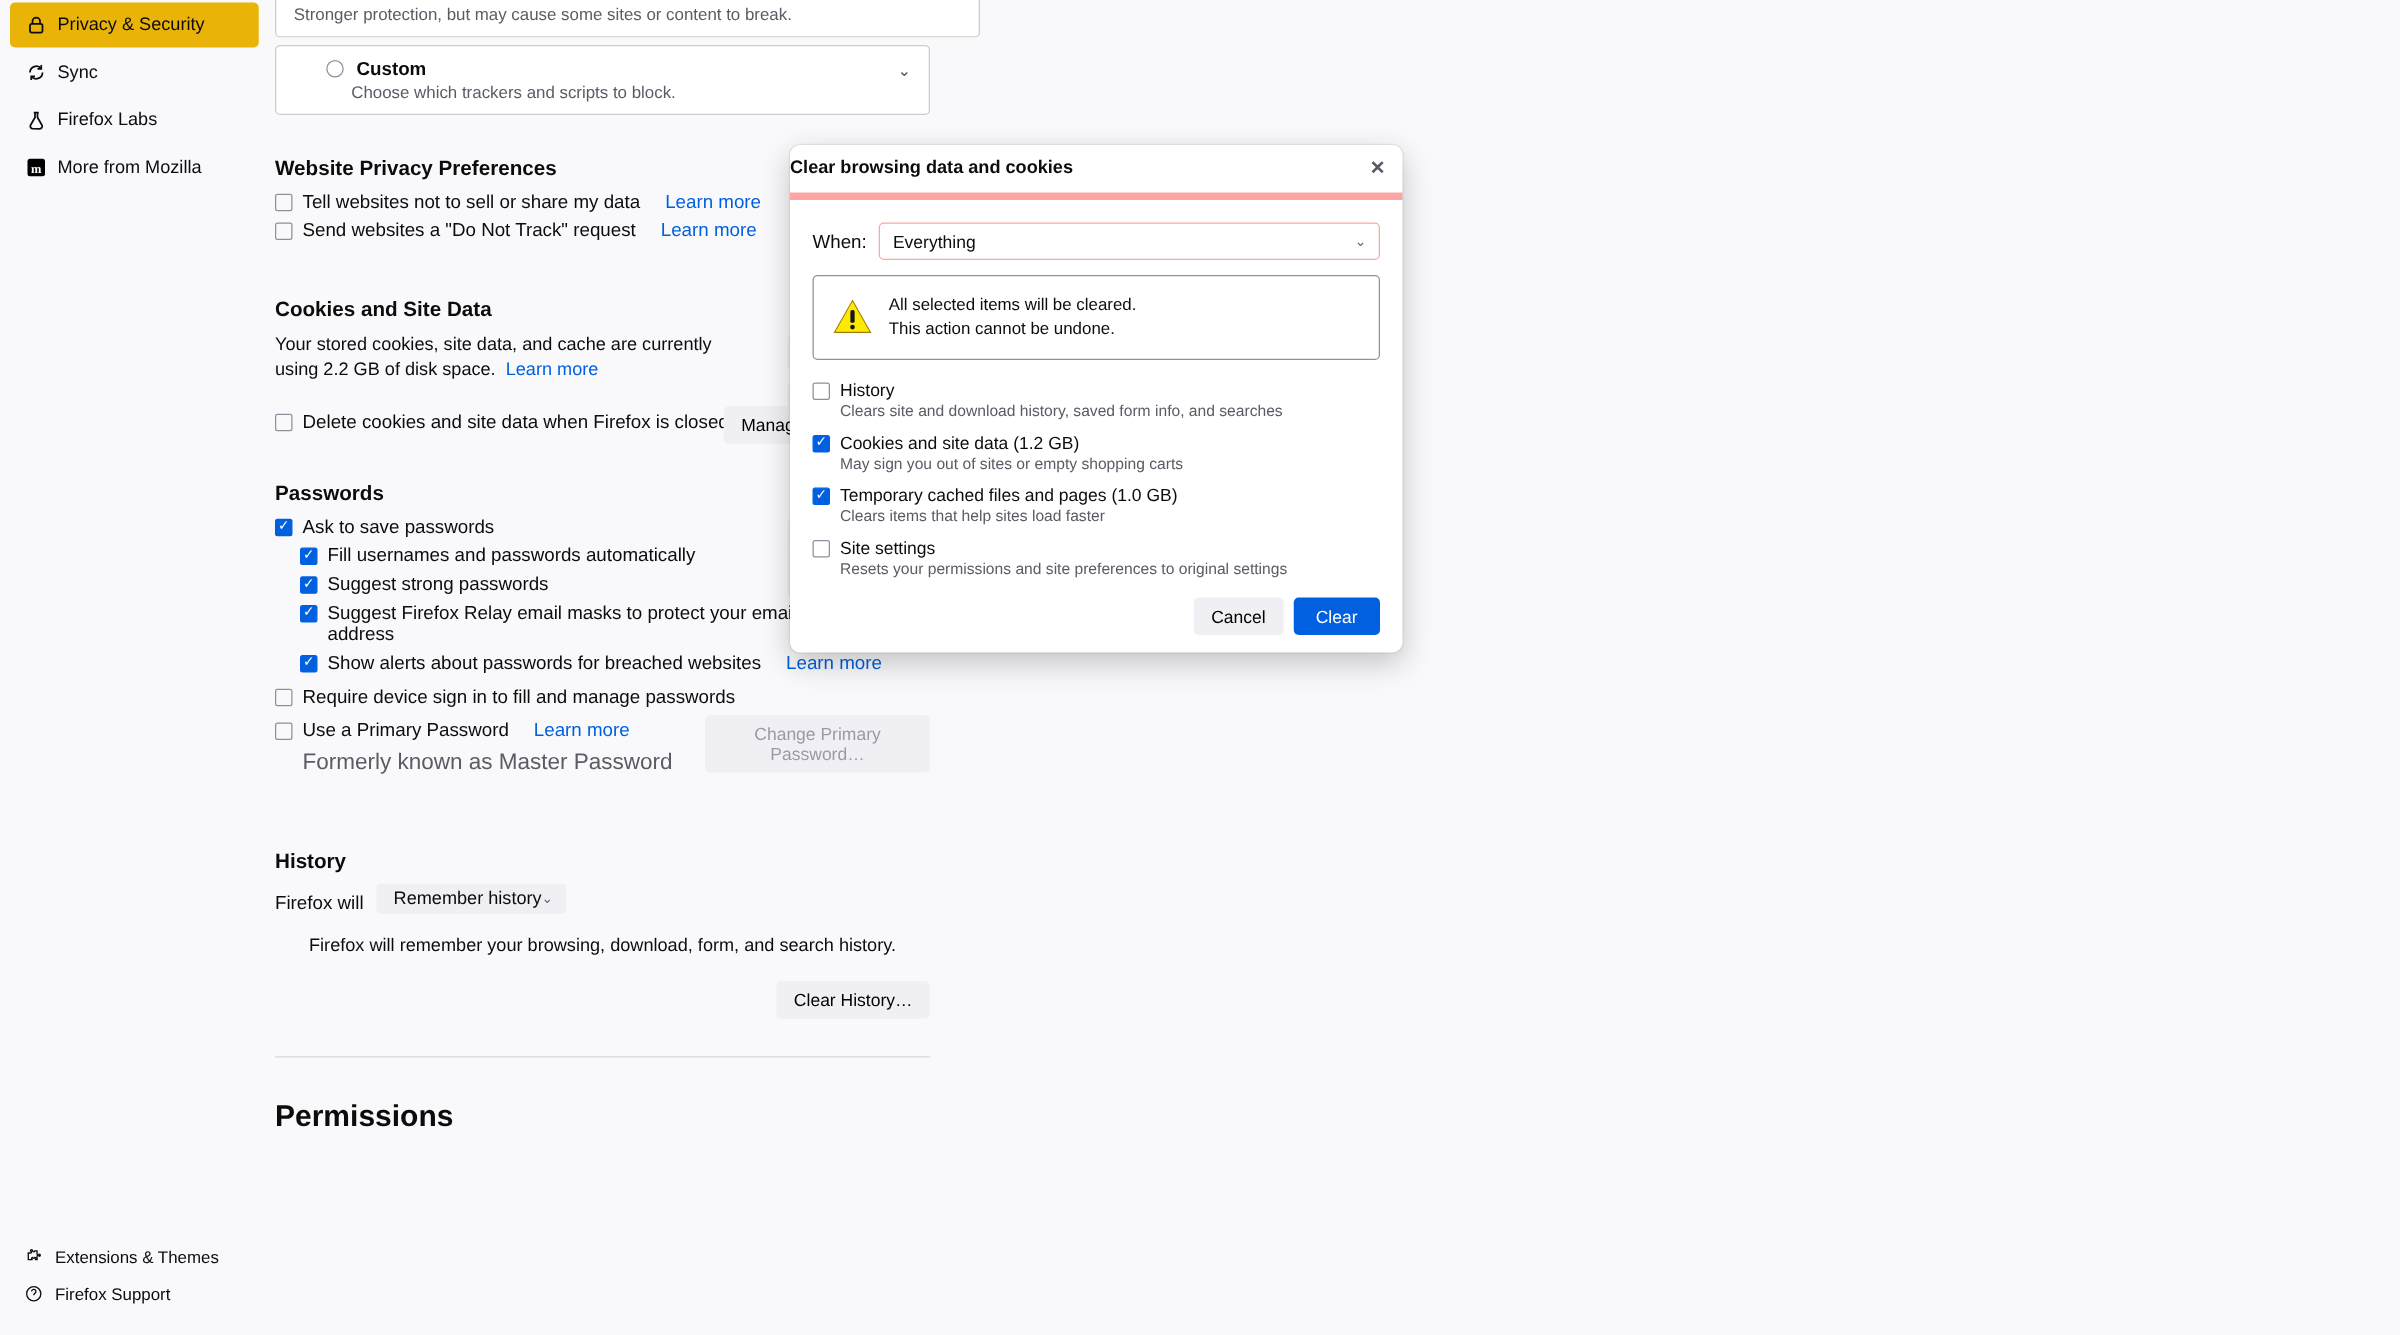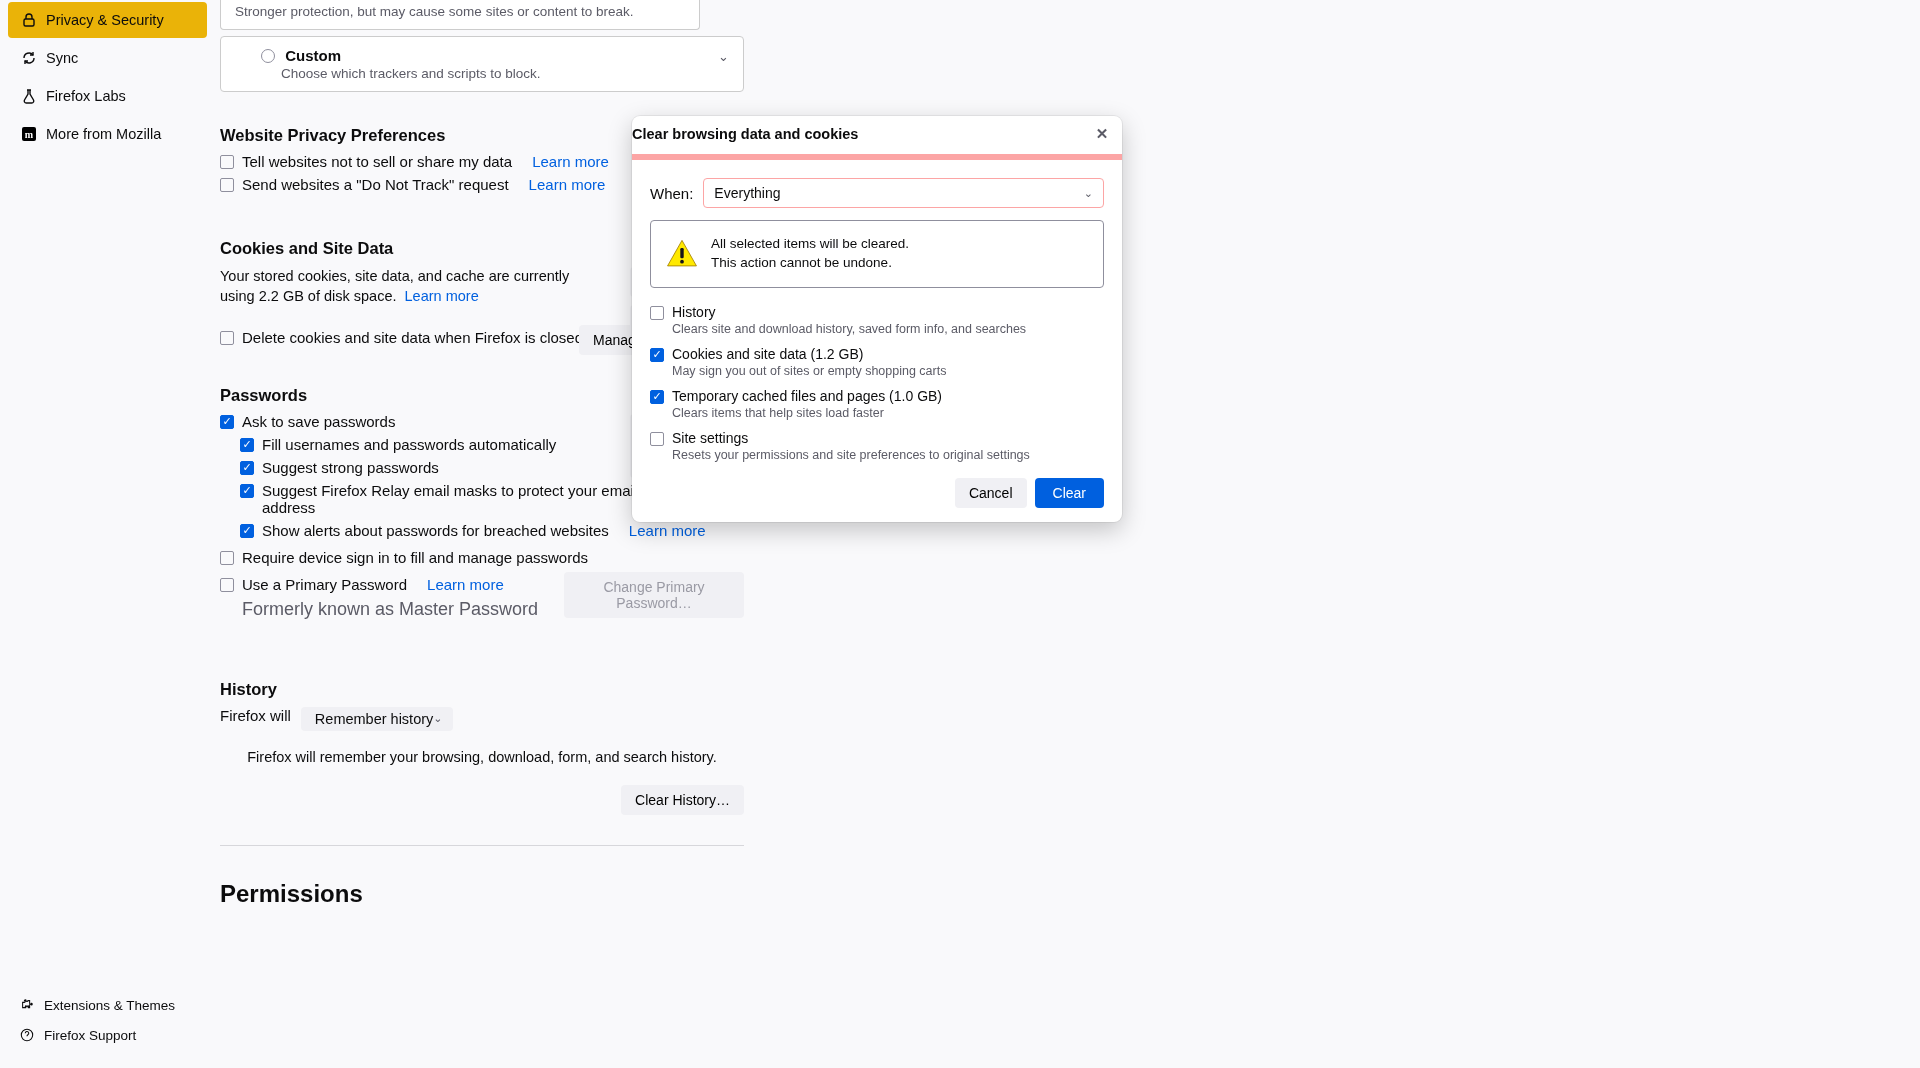--- a/index.html
+++ b/index.html
@@ -264,21 +264,21 @@
             <path d="M6 6a2 2 0 1 1 3 1.7c-.7.4-1 .8-1 1.6M8 12h0"></path>
           </svg>
       </span>
       <span>Firefox Support</span>
     </div>
   </div>
 </div>
 
 <div class="content">
 
-  <div class="top-partial" style="width:480px;">
+  <div class="top-partial" style="width:564px;">
     <span>Stronger protection, but may cause some sites or content to break.</span>
   </div>
 
   <div class="card" style="width:524px;padding-left:40px;">
     <span class="radio"></span>
     <span class="option-title">Custom</span>
     <span class="chev">⌄</span>
     <div class="option-sub">Choose which trackers and scripts to block.</div>
   </div>
 
@@ -363,21 +363,21 @@
         <span style="width:4px"></span>
         <span class="link">Learn more</span>
       </div>
       <div style="margin-left:22px; font-size:18px; color:#5b5b66;">Formerly known as Master Password</div>
       <button class="btn" style="position:absolute; right:0; top:-4px; color:#9a9aa4; width:180px;">Change Primary Password…</button>
     </div>
   </div>
 
   <div class="panel-body" style="margin-top:60px;">
     <div class="section-h" style="margin-top:0">History</div>
-    <div style="display:flex; align-items:flex-start; gap:10px; margin:8px 0 18px;">
+    <div style="display:flex; align-items:flex-end; gap:10px; margin:8px 0 18px;">
       <span>Firefox will</span>
       <span class="dropdown">
         <span>Remember history</span>
         <span class="dd-chev">⌄</span>
       </span>
     </div>
     <div style="display:flex; align-items:center; gap:20px;flex-direction:column;">
       <span style="font-size:14.5px;">Firefox will remember your browsing, download, form, and search history.</span>
       <button class="btn" style="margin-left:auto; min-width:114px;">Clear History…</button>
     </div>

